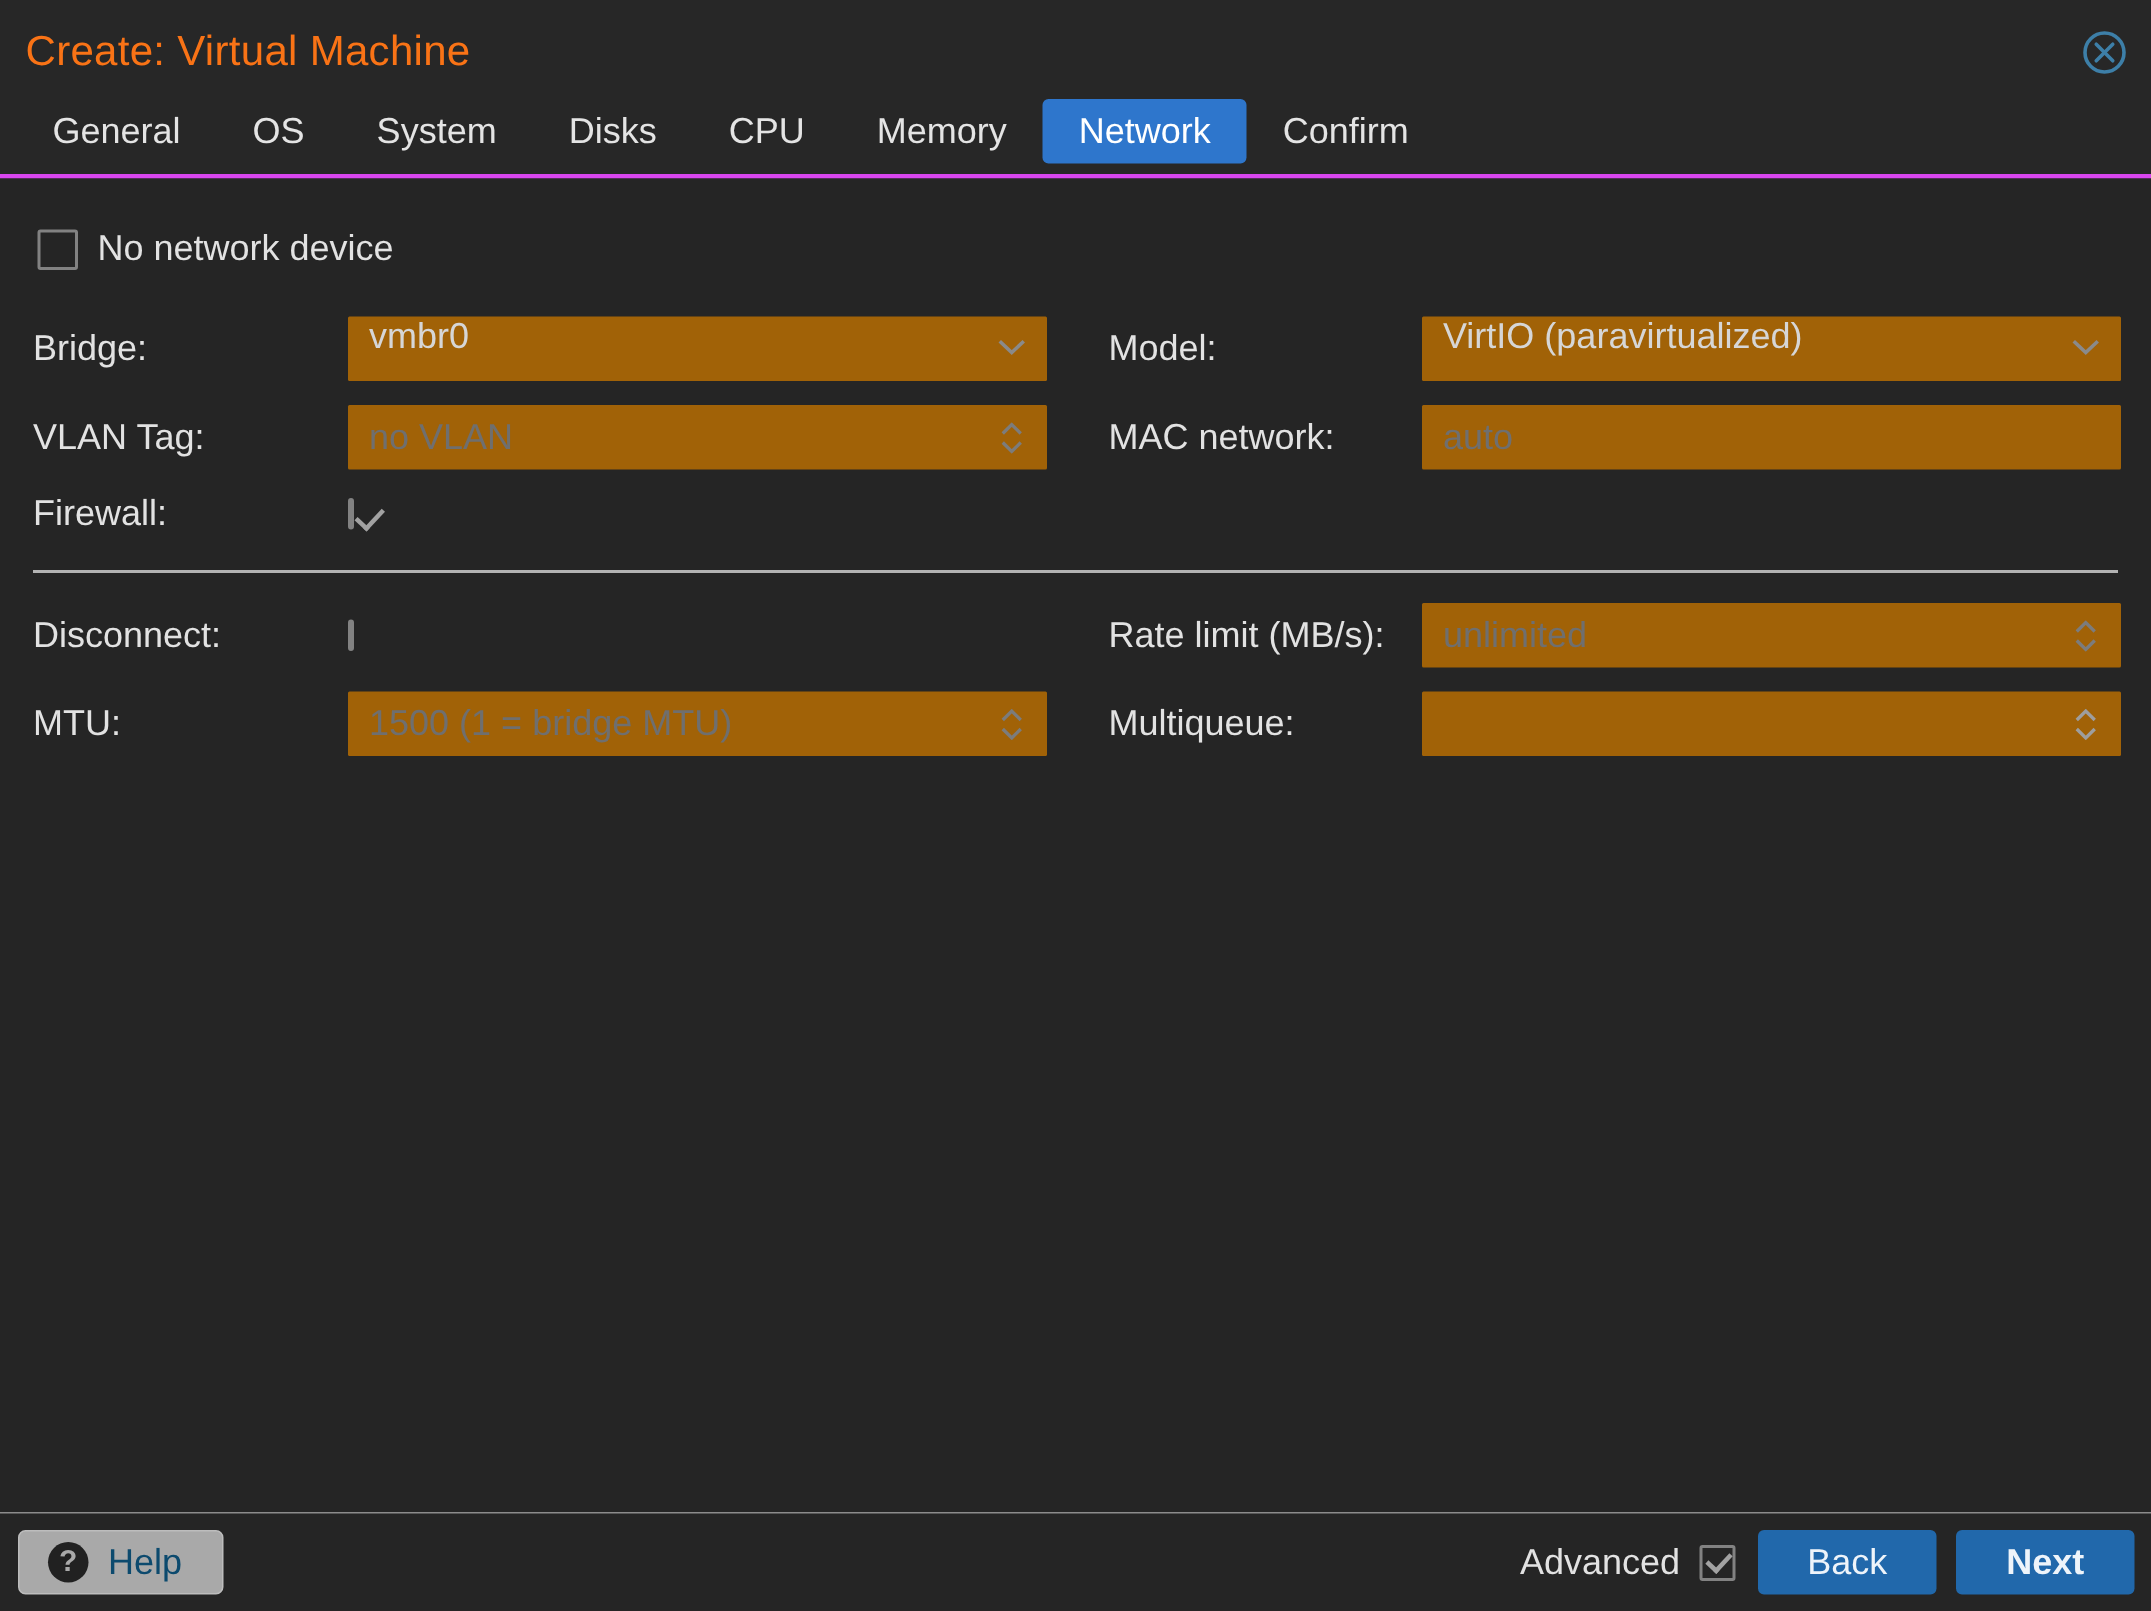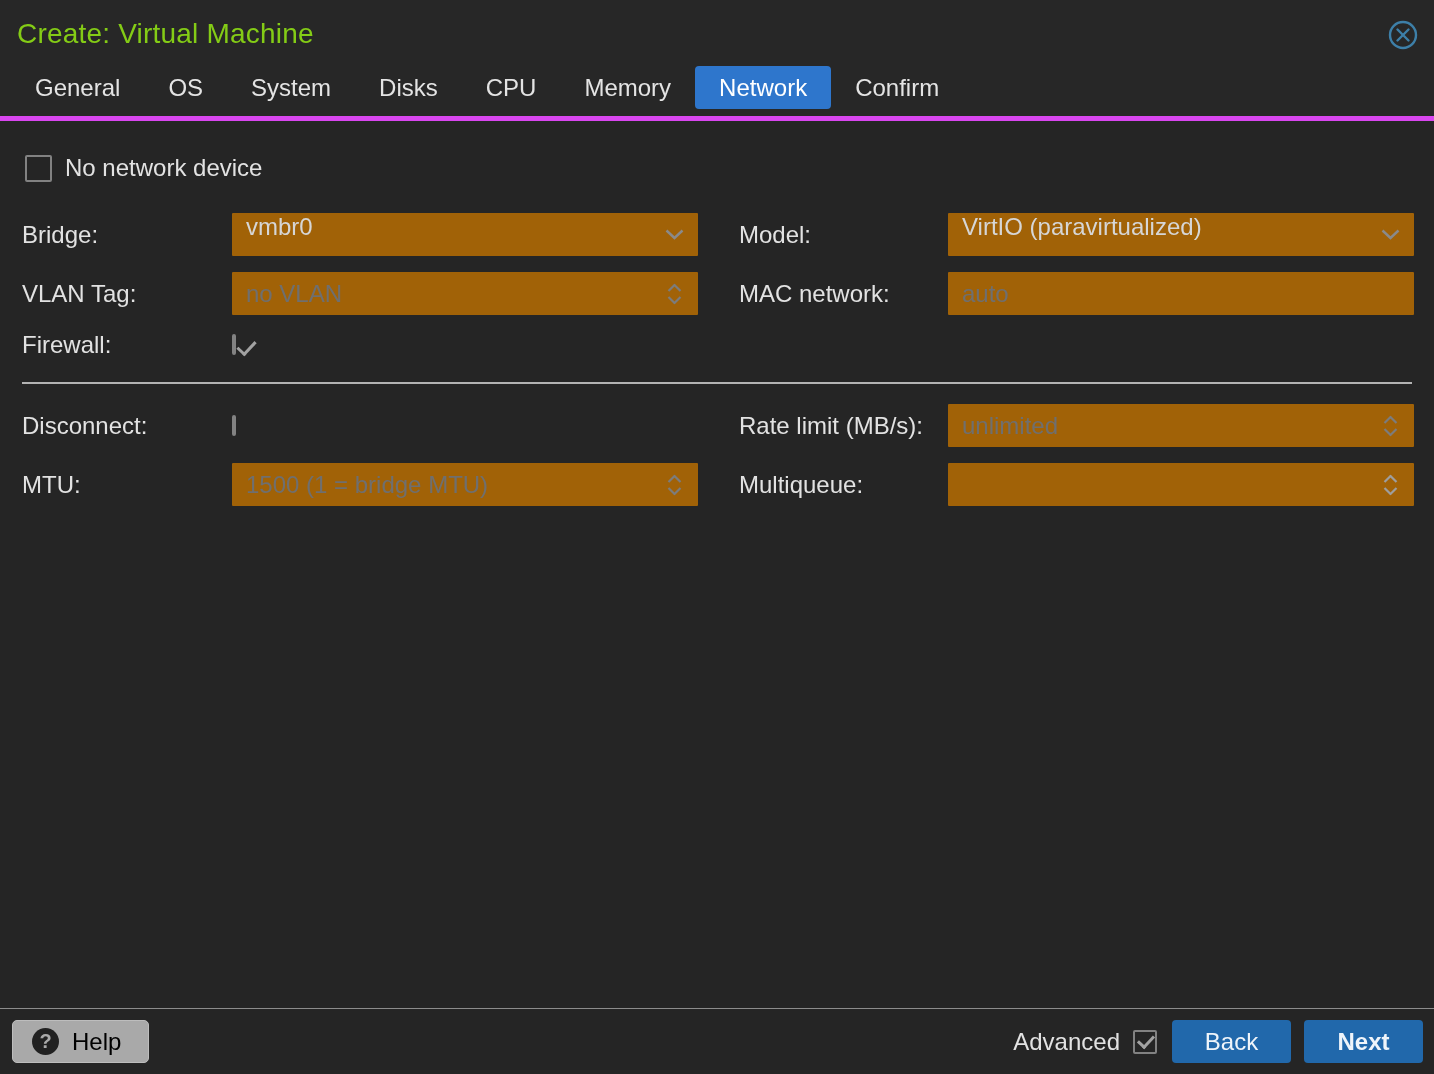--- a/index.html
+++ b/index.html
@@ -12,29 +12,29 @@
     color:#dcdcdc;
     overflow:hidden;
     display:flex; flex-direction:column;
   }
   
   .hdr {
     flex:0 0 auto;
     padding:18px 16px 0 17px;
     display:flex; justify-content:space-between; align-items:flex-start;
   }
-  .hdr-title { font-size:28px; color:#84cc16; font-weight:400; letter-spacing:0.2px; }
+  .hdr-title { font-size:28px; color:#f97316; font-weight:400; letter-spacing:0.2px; }
   .close-btn { width:30px; height:30px; cursor:pointer; margin-top:2px; }
   .close-btn svg { display:block; }
   
   .tabbar {
     flex:0 0 auto;
     display:flex; align-items:center;
     padding:16px 0 0 11px;
-    border-bottom:5px solid #d946ef;
+    border-bottom:3px solid #d946ef;
   }
   .tab {
     height:43px; line-height:43px;
     padding:0 24px;
     font-size:24px; color:#e4e4e4;
     border-radius:4px;
     cursor:pointer;
     white-space:nowrap;
     margin-bottom:7px;
   }
@@ -111,21 +111,21 @@
     display:flex; align-items:center; gap:13px;
     padding:0 27px 0 19px;
     cursor:pointer;
   }
   .help-q {
     width:27px; height:27px; border-radius:50%;
     background:#212121; color:#a9a9a9;
     font-size:20px; font-weight:bold;
     display:flex; align-items:center; justify-content:center;
   }
-  .help-txt { font-size:24px; color:#000000; }
+  .help-txt { font-size:24px; color:#0c4a6e; }
   .ftr-right { margin-left:auto; display:flex; align-items:center; }
   .adv-lbl { font-size:24px; color:#e2e2e2; margin-right:13px; }
   .adv-cb { width:24px; height:24px; }
   .adv-cb.checked::after { left:6px; top:0px; width:7px; height:13px; }
   .btn {
     height:43px; min-width:119px;
     background:#2168ab;
     border:none; border-radius:4px;
     color:#eef4fa; font-size:24px;
     font-family:"Liberation Sans", sans-serif;

